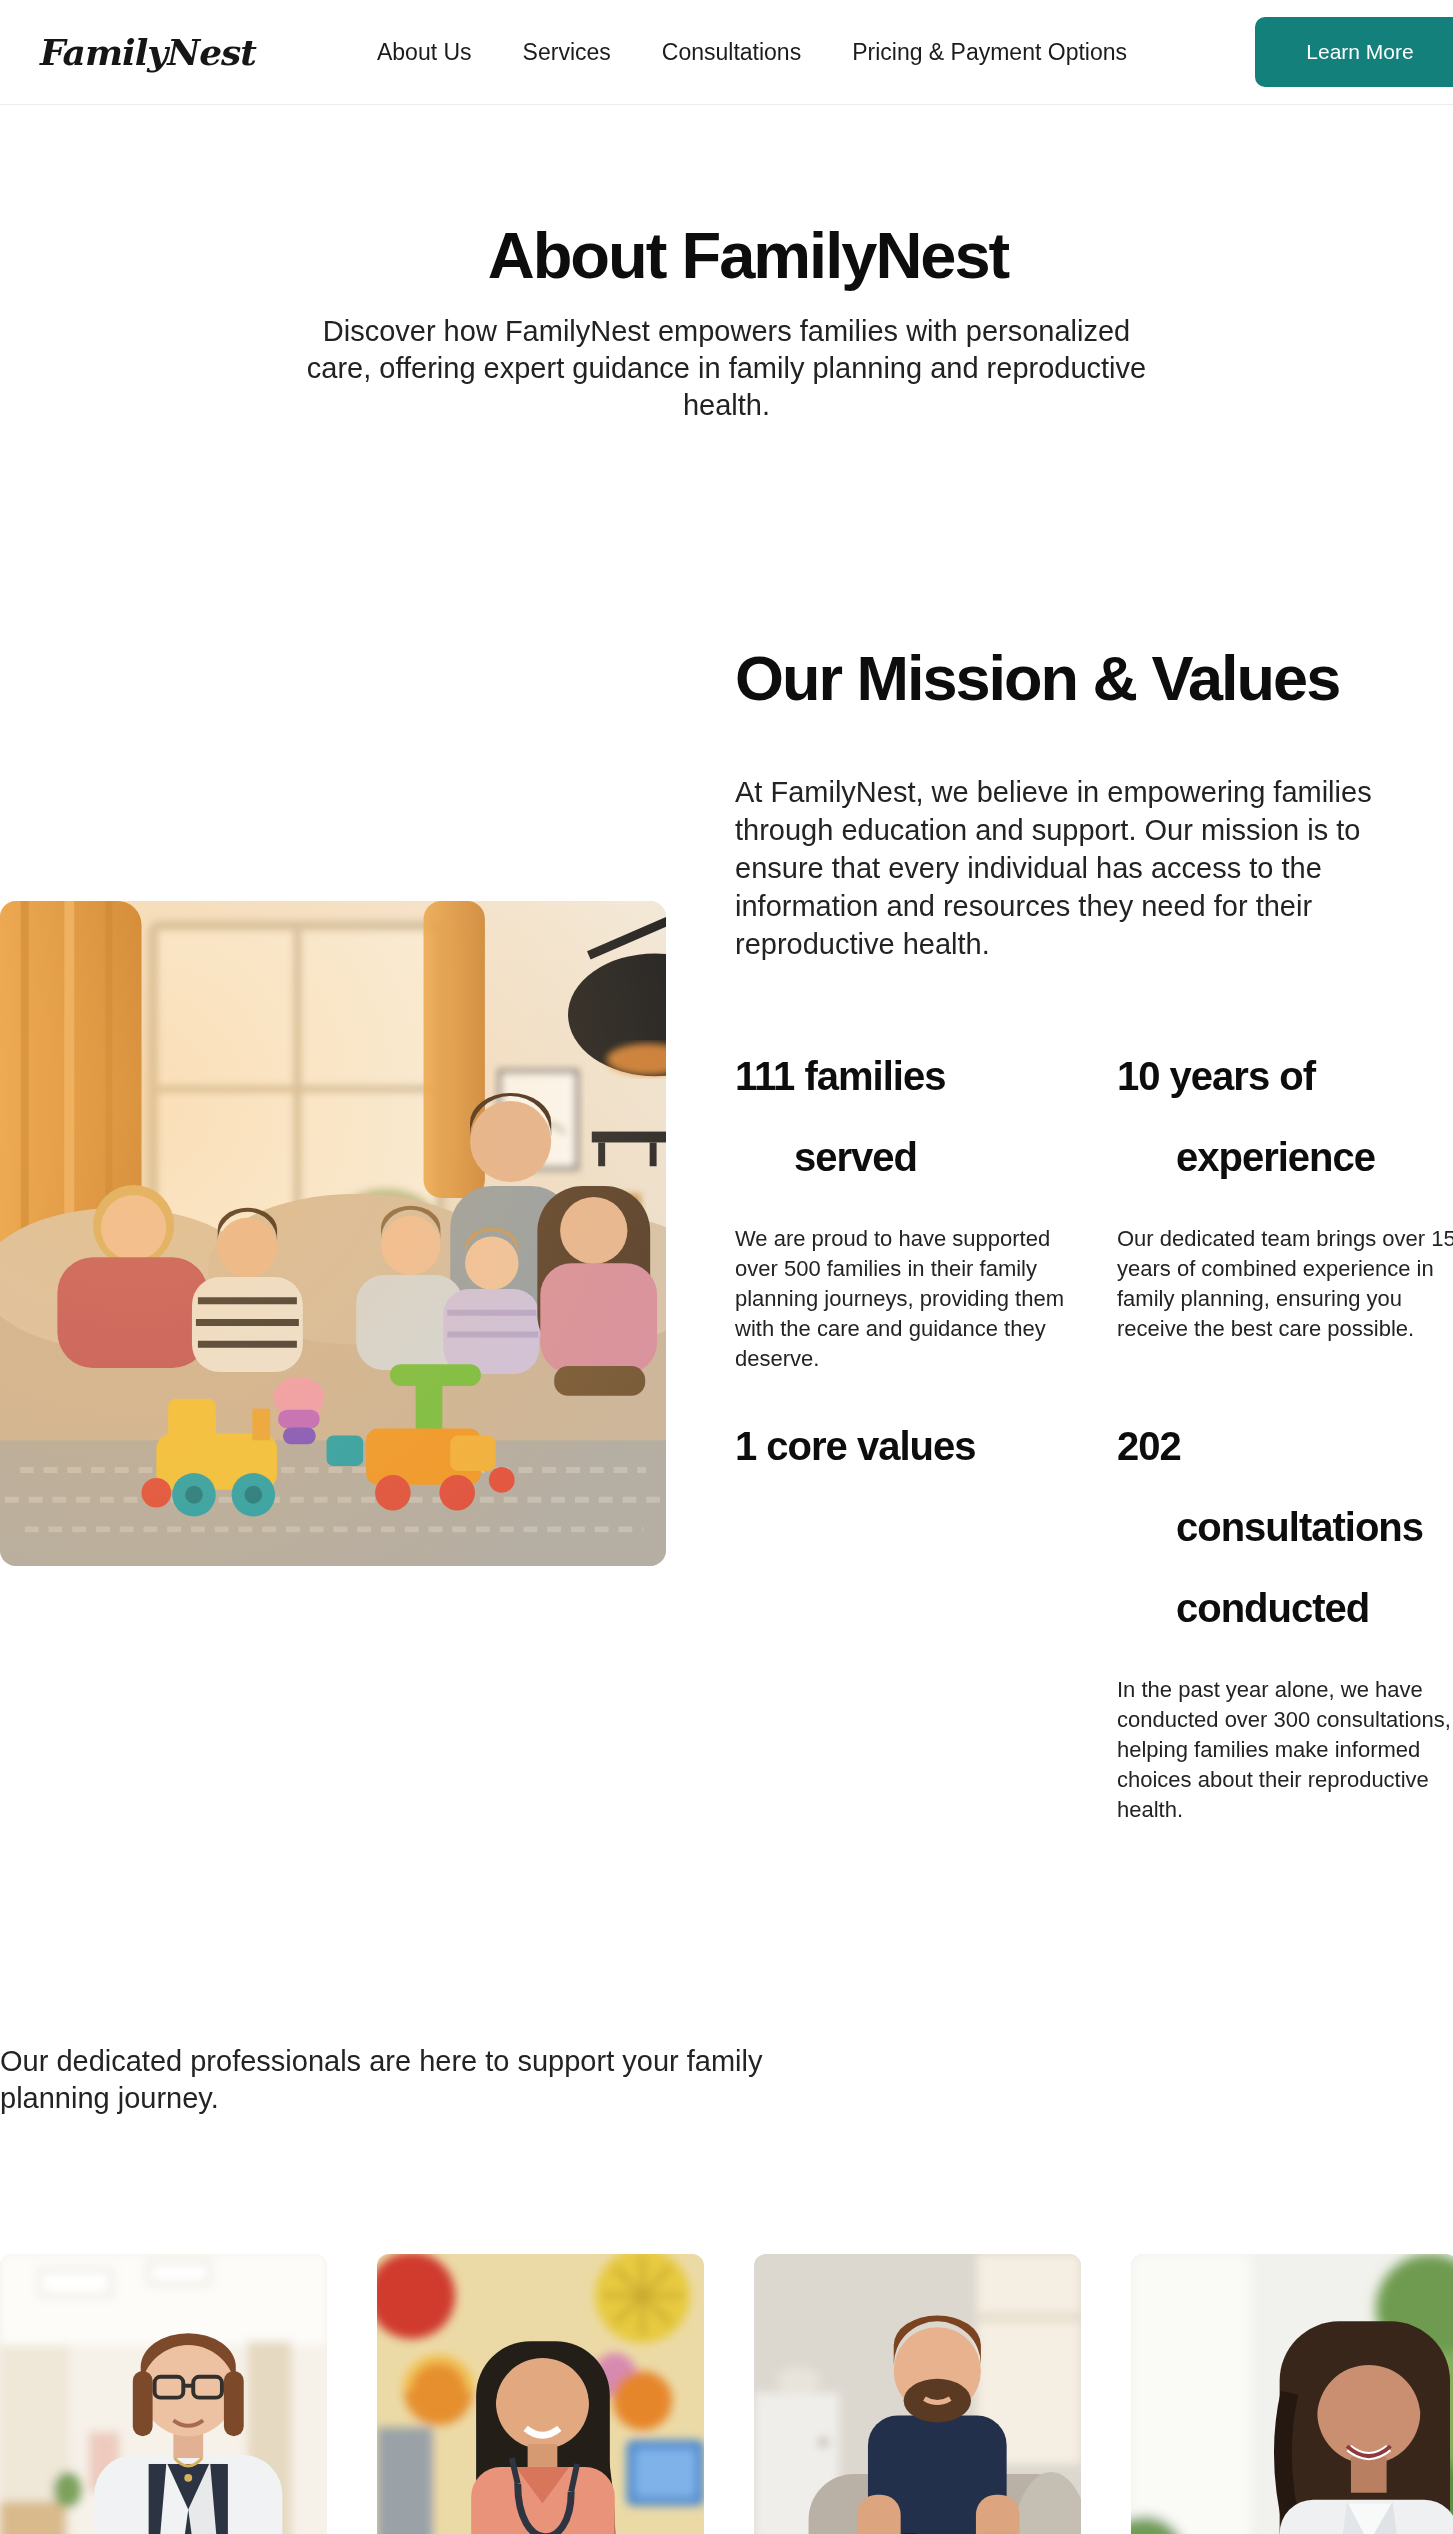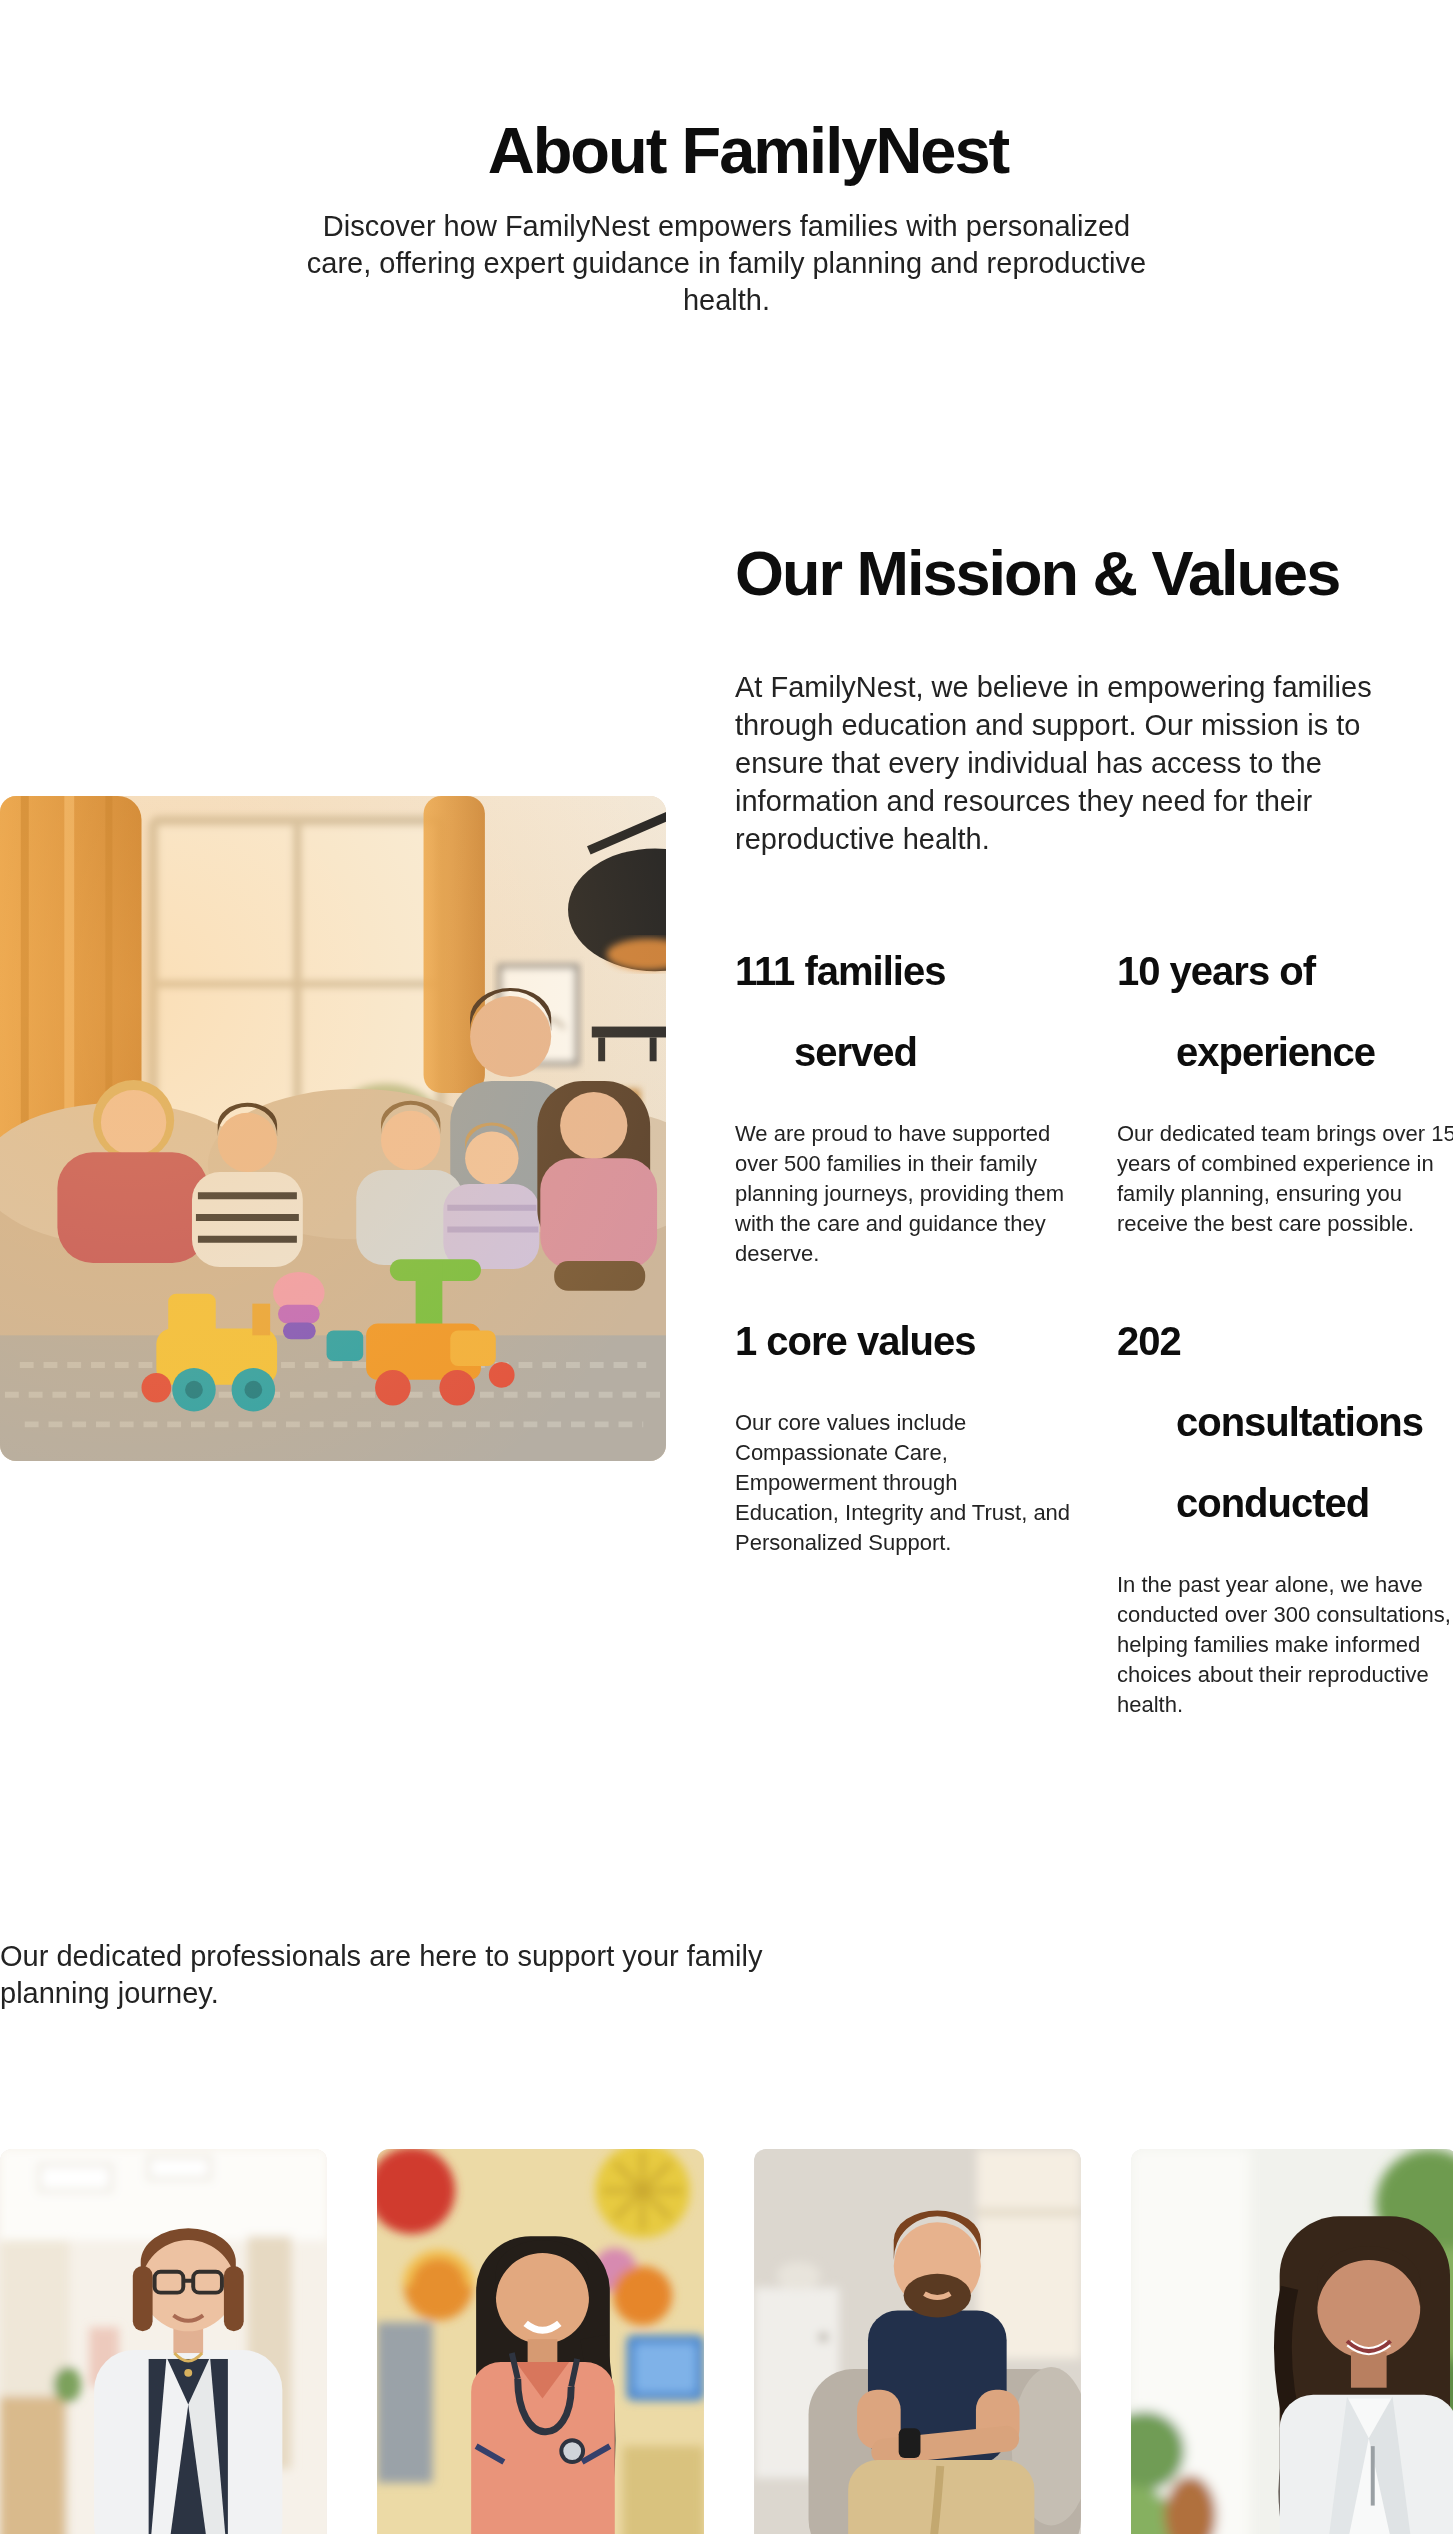--- a/index.html
+++ b/index.html
@@ -64,20 +64,30 @@
     width:1455px;
   }
   .member-photo { width:327px; height:416px; border-radius:12px; overflow:hidden; background:#eee; }
   svg { display:block; }
 </style>
 </head>
 <body>
 
 <div>
 
+  <header>
+    <div class="logo">FamilyNest</div>
+    <nav>
+      <a>About Us</a>
+      <a>Services</a>
+      <a>Consultations</a>
+      <a>Pricing &amp; Payment Options</a>
+    </nav>
+    <button class="cta" style="background:#13807c">Learn More</button>
+  </header>
 
   <section class="hero">
     <h1>About FamilyNest</h1>
     <p class="sub">Discover how FamilyNest empowers families with personalized
 care, offering expert guidance in family planning and reproductive
 health.</p>
   </section>
 
   <section class="mission">
 
@@ -207,25 +217,20 @@
         <div class="stat">
           <h3>10 years of
 experience</h3>
           <p>Our dedicated team brings over 15
 years of combined experience in
 family planning, ensuring you
 receive the best care possible.</p>
         </div>
         <div class="stat">
           <h3>1 core values</h3>
-          <p>Our core values include
-Compassionate Care,
-Empowerment through
-Education, Integrity and Trust, and
-Personalized Support.</p>
         </div>
         <div class="stat">
           <h3>202
 consultations
 conducted</h3>
           <p>In the past year alone, we have
 conducted over 300 consultations,
 helping families make informed
 choices about their reproductive
 health.</p>

